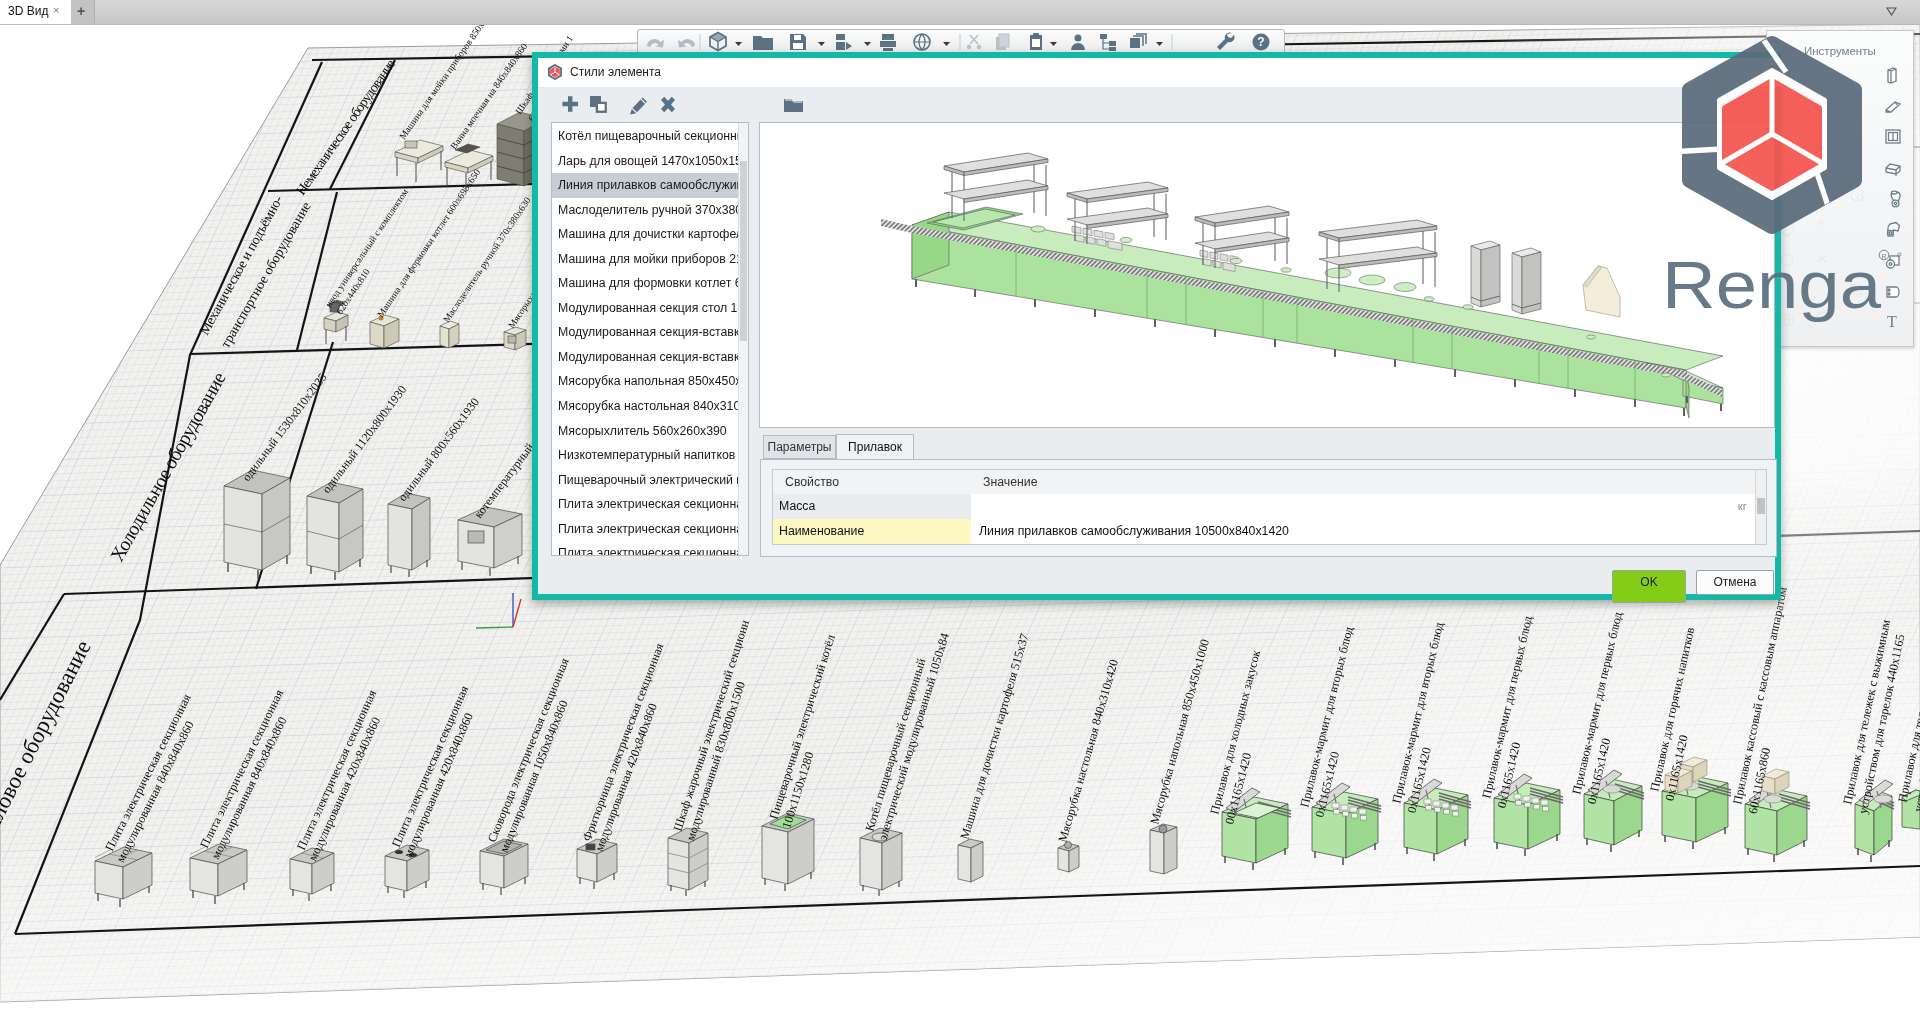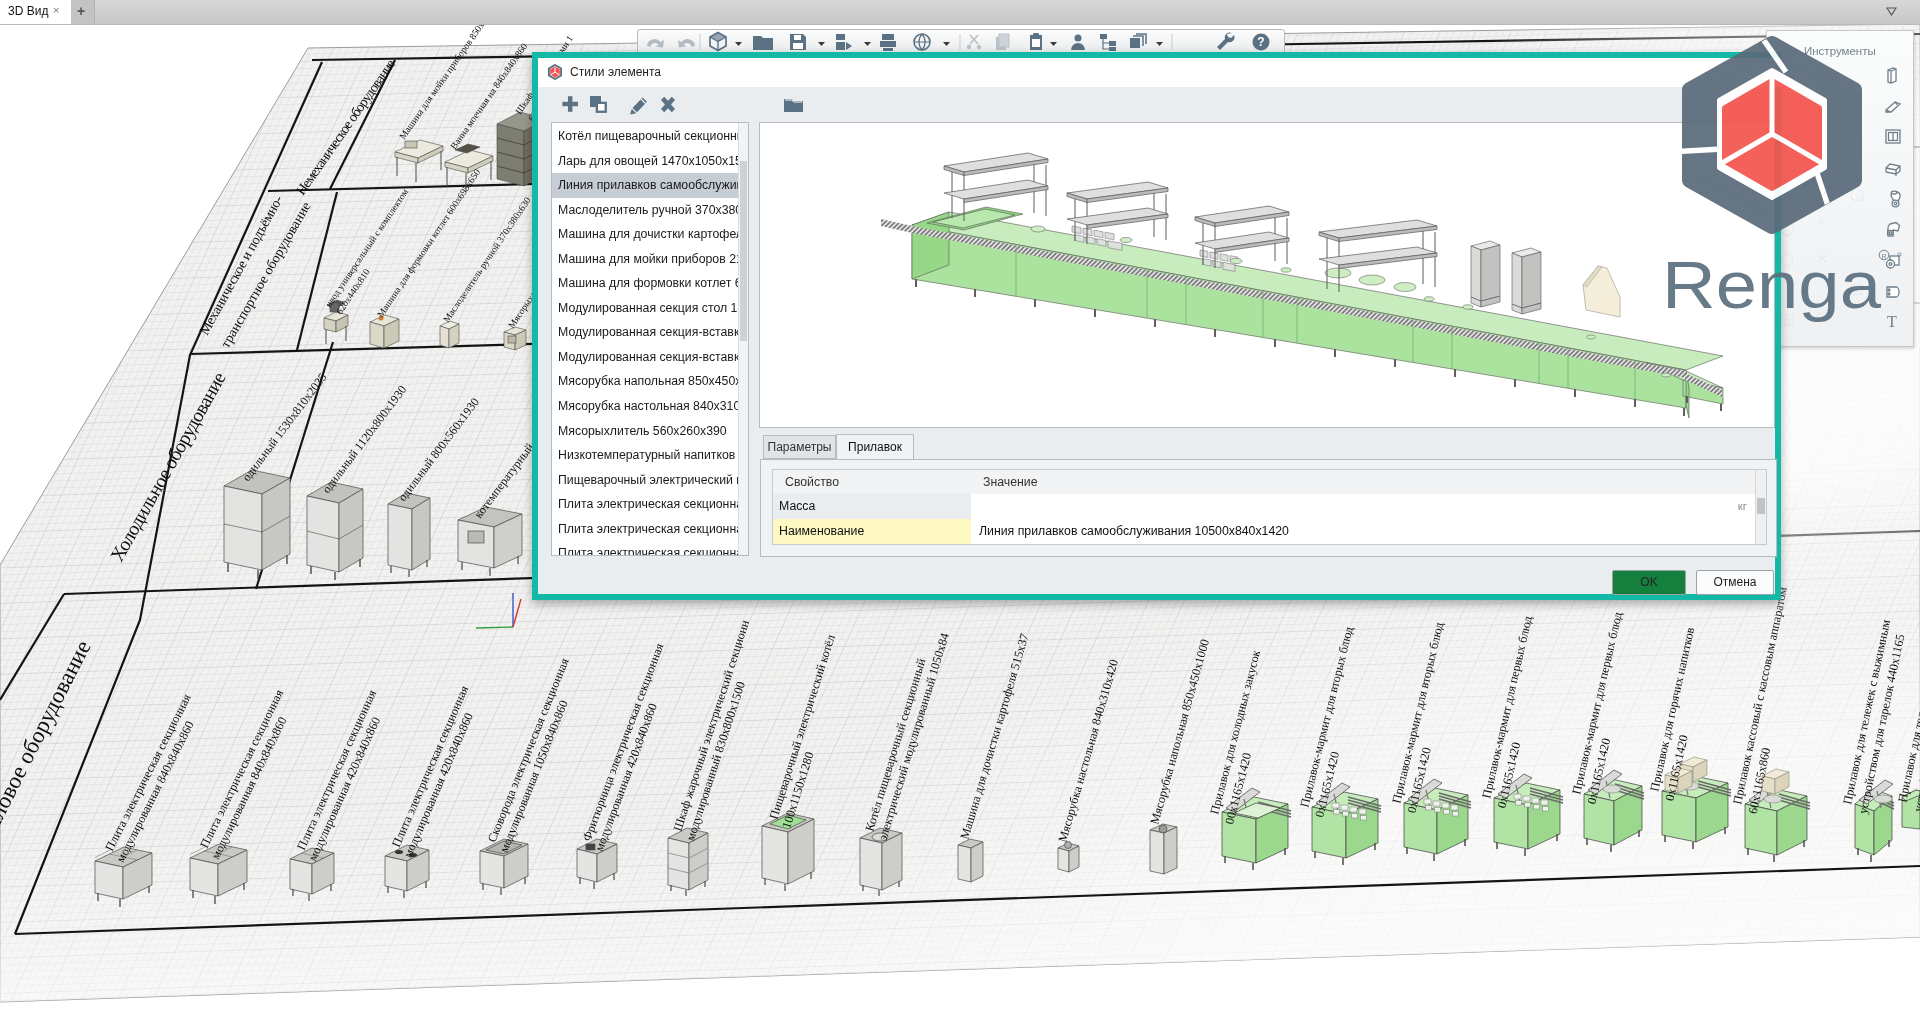--- a/index.html
+++ b/index.html
@@ -883,21 +883,21 @@
               <span class="abs" style="left:8px;top:5px;color:#111;">Линия прилавков самообслуживания 10500x840x1420</span>
             </div>
       </div>
 
       <div class="abs" style="right:0;top:0;width:10px;height:74px;background:#f0f0f0;border-left:1px solid #d5d8da;">
         <div class="abs" style="left:1px;top:28px;width:8px;height:16px;background:#c0c3c5;"></div>
       </div>
     </div>
   </div>
 
-  <div class="abs" style="left:1074px;top:512px;width:74px;height:25px;background:#15803d;border:1px solid #9aa1a7;border-radius:2px;box-sizing:border-box;font-size:12px;color:#222;text-align:center;line-height:23px;">OK</div>
+  <div class="abs" style="left:1074px;top:512px;width:74px;height:33px;background:#84cc16;border:1px solid #9aa1a7;border-radius:2px;box-sizing:border-box;font-size:12px;color:#222;text-align:center;line-height:23px;">OK</div>
   <div class="abs" style="left:1158px;top:512px;width:78px;height:25px;background:#fcfcfc;border:1px solid #9aa1a7;border-radius:2px;box-sizing:border-box;font-size:12px;color:#222;text-align:center;line-height:23px;">Отмена</div>
 </div>
 
 <svg class="abs" id="logo" style="left:1640px;top:20px;z-index:20;opacity:0.93" width="280" height="330" viewBox="1640 20 280 330">
 
   <defs>
         <clipPath id="cubehex">
           <path d="M1772 36 L1862 85.5 L1862 184.5 L1772 234 L1682 184.5 L1682 85.5 Z"></path>
         </clipPath>
       </defs>

